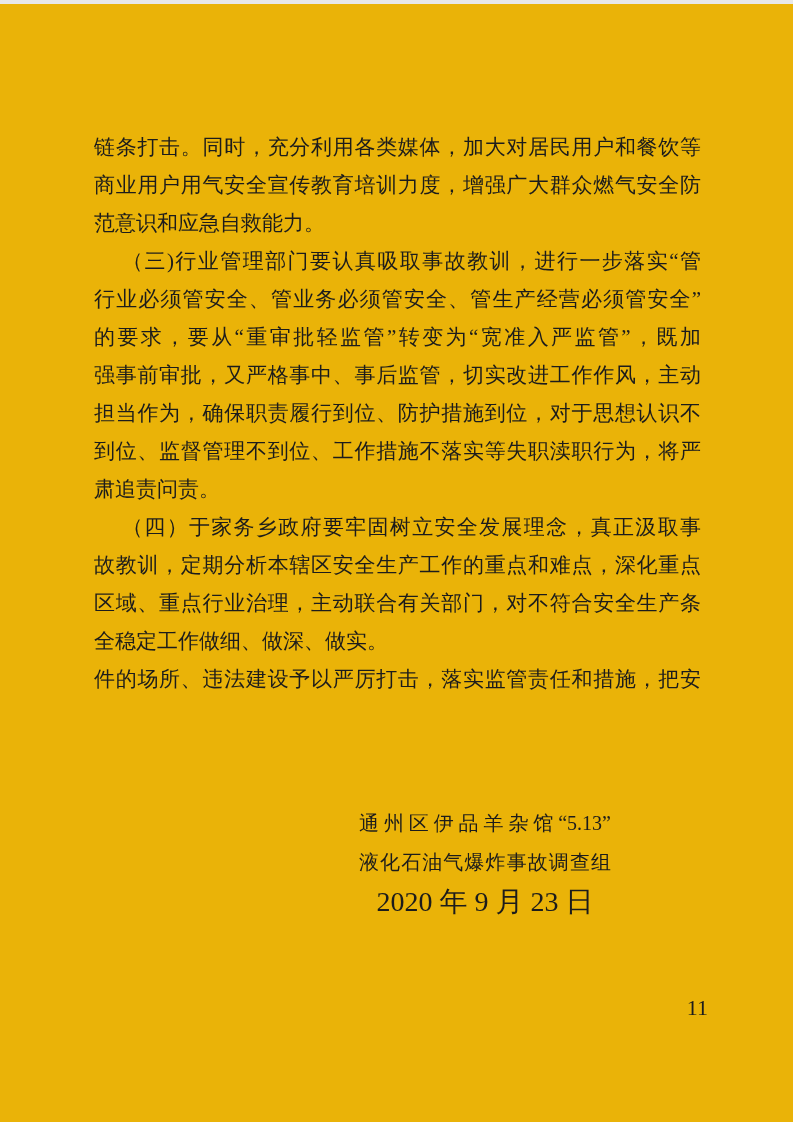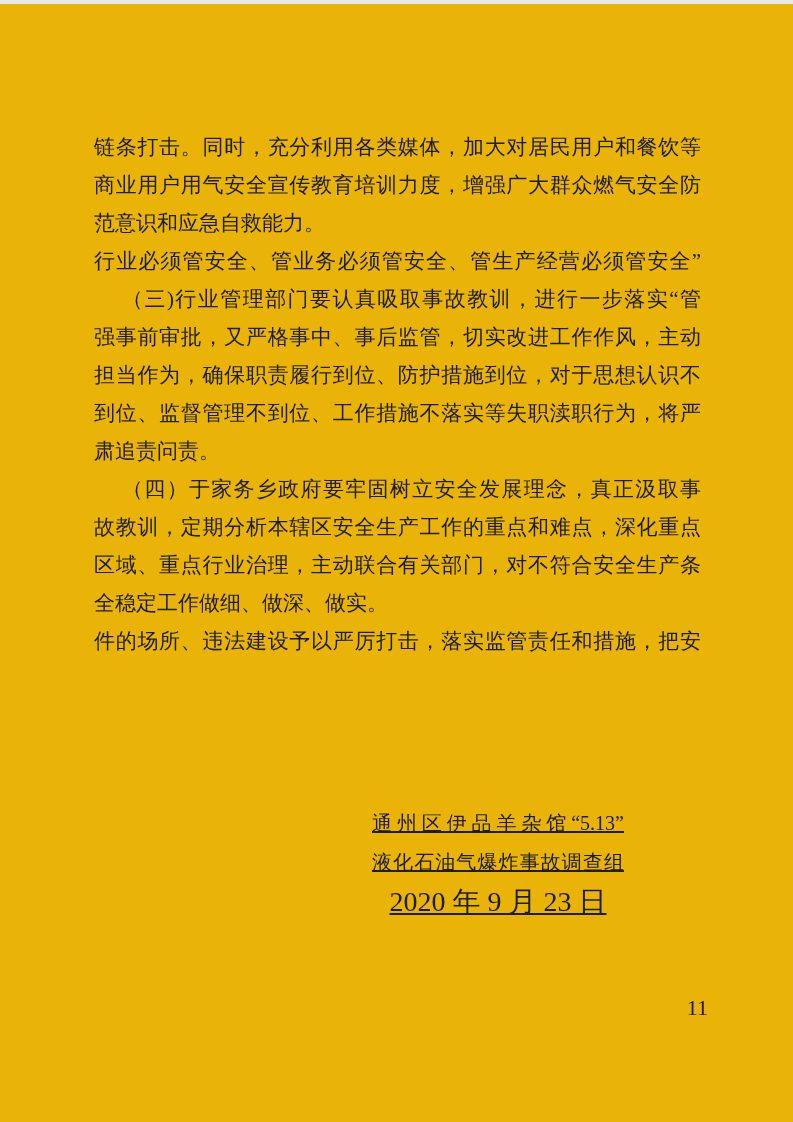--- a/index.html
+++ b/index.html
@@ -34,24 +34,23 @@
   }
   .line.indent {
     padding-left: 28px;
   }
   .line.last {
     text-align: right;
     text-align-last: left;
   }
   .signature {
     position: absolute;
-    left: 372px;
+    left: 359px;
     top: 800px;
     width: 252px;
-    text-decoration: underline;
   }
   .sig-line {
     height: 39px;
     line-height: 39px;
     font-size: 20px;
     text-align: justify;
     text-align-last: justify;
     overflow: hidden;
     white-space: nowrap;
   }
@@ -73,22 +72,23 @@
 </style>
 </head>
 <body>
 
 <div class="page">
 
   <main class="body-text">
       <div class="line">链条打击。同时，充分利用各类媒体，加大对居民用户和餐饮等</div>
       <div class="line">商业用户用气安全宣传教育培训力度，增强广大群众燃气安全防</div>
       <div class="line last">范意识和应急自救能力。</div>
+      <div class="line indent">（三)行业管理部门要认真吸取事故教训，进行一步落实“管</div>
       <div class="line">行业必须管安全、管业务必须管安全、管生产经营必须管安全”</div>
-      <div class="line indent">（三)行业管理部门要认真吸取事故教训，进行一步落实“管</div>
+      <div class="line">的要求，要从“重审批轻监管”转变为“宽准入严监管”，既加</div>
       <div class="line">强事前审批，又严格事中、事后监管，切实改进工作作风，主动</div>
       <div class="line">担当作为，确保职责履行到位、防护措施到位，对于思想认识不</div>
       <div class="line">到位、监督管理不到位、工作措施不落实等失职渎职行为，将严</div>
       <div class="line last">肃追责问责。</div>
       <div class="line indent">（四）于家务乡政府要牢固树立安全发展理念，真正汲取事</div>
       <div class="line">故教训，定期分析本辖区安全生产工作的重点和难点，深化重点</div>
       <div class="line">区域、重点行业治理，主动联合有关部门，对不符合安全生产条</div>
       <div class="line last">全稳定工作做细、做深、做实。</div>
       <div class="line">件的场所、违法建设予以严厉打击，落实监管责任和措施，把安</div>
     </main>

